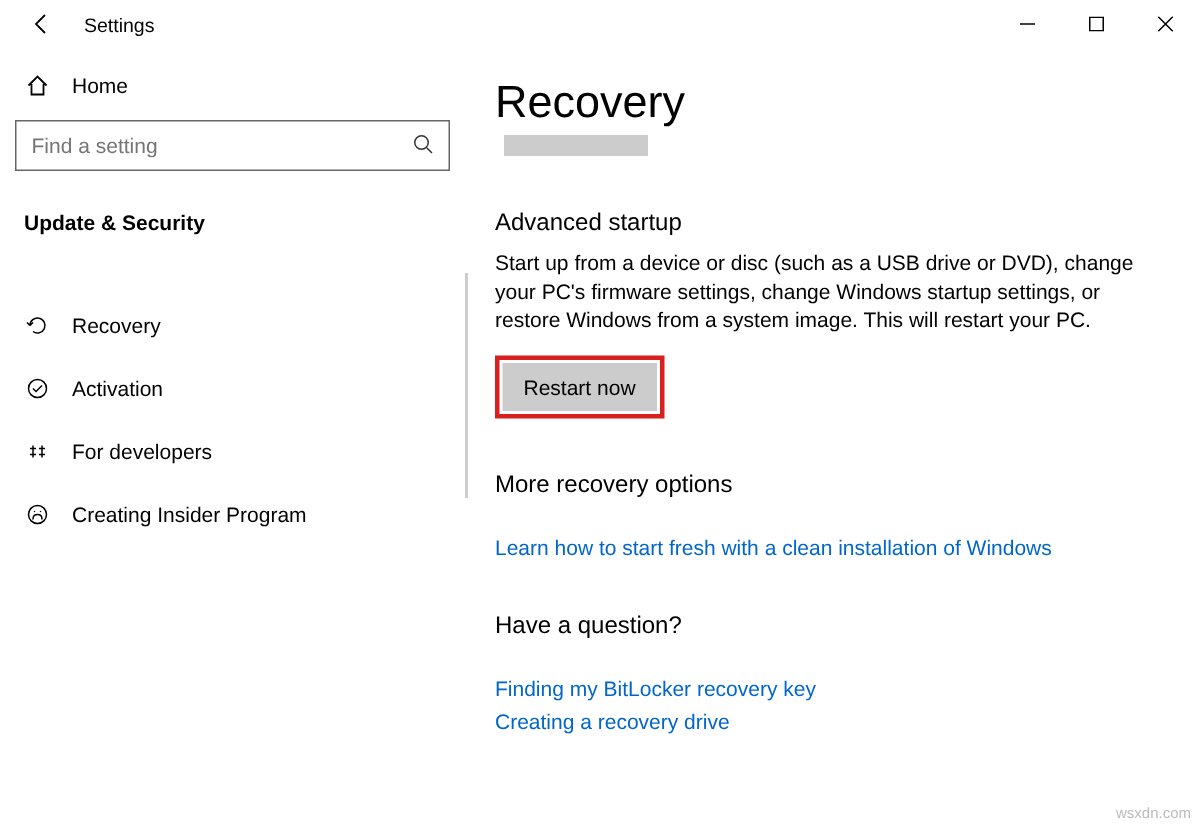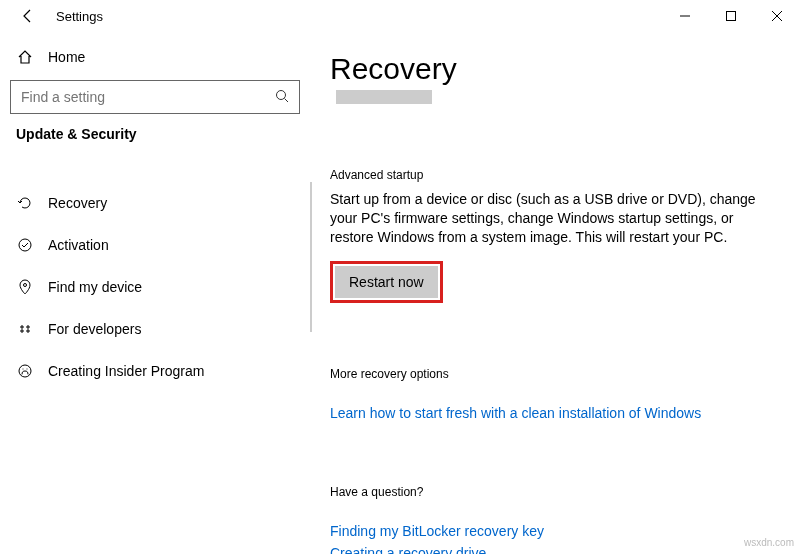--- a/index.html
+++ b/index.html
@@ -47,21 +47,21 @@
       display: flex; align-items: center;
       height: 34px; gap: 14px;
       padding-left: 6px;
       margin-bottom: 6px;
     }
     .search-box {
       height: 34px;
       border: 1px solid #666;
       display: flex; align-items: center;
       padding: 0 10px;
-      margin-bottom: 8px;
+      margin-bottom: 22px;
     }
     .search-box input {
       border: 0; outline: none; flex: 1; font-size: 14px;
       font-family: inherit; background: transparent;
     }
     .section-hdr {
       font-weight: 600;
       font-size: 14px;
       padding: 4px 6px 10px 6px;
     }
@@ -93,22 +93,22 @@
       padding: 0 14px;
       font-size: 14px;
       font-family: inherit;
     }
     .partial-btn {
       width: 96px; height: 14px;
       background: #ccc;
       margin-left: 6px;
     }
     .sect-h {
-      font-size: 12px; font-weight: 400;
-      margin-top: 64px;
+      font-size: 16px; font-weight: 400;
+      margin-top: 36px;
     }
     .sect-p {
       margin-top: 8px;
       font-size: 14px;
       line-height: 1.35;
       color: #000;
     }
     .hl-frame {
       border: 3px solid #d8201e;
       display: inline-block;
@@ -192,29 +192,20 @@
           <svg width="16" height="16" viewBox="0 0 16 16">
               <circle cx="8" cy="8" r="6" stroke="#000" fill="none"></circle>
               <path d="M5 8l2 2 4-4" stroke="#000" fill="none"></path>
             </svg>
         </span>
         <span>Activation</span>
       </div>
       <div class="nav-item">
         <span class="icon-slot">
           <svg width="16" height="16" viewBox="0 0 16 16">
-              <path d="M8 1a5 5 0 0 1 5 5c0 4-5 9-5 9S3 10 3 6a5 5 0 0 1 5-5z" stroke="#000" fill="none"></path>
-              <circle cx="8" cy="6" r="1.5" stroke="#000" fill="none"></circle>
-            </svg>
-        </span>
-        <span>Find my device</span>
-      </div>
-      <div class="nav-item">
-        <span class="icon-slot">
-          <svg width="16" height="16" viewBox="0 0 16 16">
               <path d="M5 4v8M11 4v8M3 6h4M9 6h4M3 10h4M9 10h4" stroke="#000" fill="none"></path>
             </svg>
         </span>
         <span>For developers</span>
       </div>
       <div class="nav-item">
         <span class="icon-slot">
           <svg width="16" height="16" viewBox="0 0 16 16">
               <circle cx="8" cy="8" r="6" stroke="#000" fill="none"></circle>
               <path d="M5 11c0-2 1-3 3-3s3 1 3 3M6 6h0M10 6h0" stroke="#000" fill="none" stroke-linecap="round"></path>

